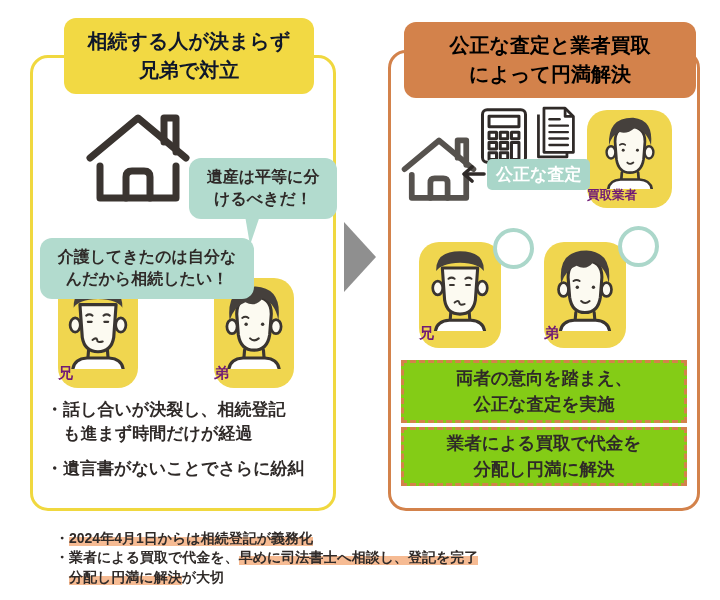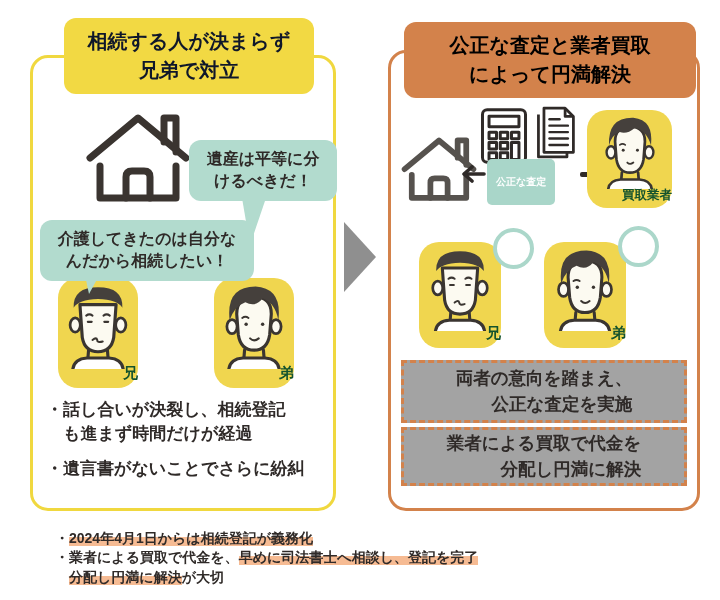--- a/index.html
+++ b/index.html
@@ -13,43 +13,43 @@
   .panel{position:absolute;background:#fff;border-radius:18px;}
   .panel-left{left:30px;top:55px;width:300px;height:450px;border:3px solid #f0d83f;}
   .panel-right{left:388px;top:50px;width:306px;height:455px;border:3px solid #d3824b;}
   
   .title{position:absolute;border-radius:12px;text-align:center;font-size:20px;line-height:1.45;
          white-space:pre-line;padding:9px 4px;z-index:3;}
   .title-left{left:64px;top:18px;width:242px;background:#f2d943;color:#0f172a;}
   .title-right{left:404px;top:22px;width:284px;background:#d3824b;color:#000000;}
   
   .bubble{position:absolute;background:#b2dbce;border-radius:12px;text-align:center;
-          font-size:16px;line-height:1.4;white-space:pre-line;padding:8px 4px;z-index:2;}
+          font-size:16px;line-height:1.4;white-space:pre-line;padding:8px 4px;z-index:2;margin-top:18px;}
   .bubble-equal{left:189px;top:140px;width:140px;}
   .bubble-care{left:40px;top:220px;width:206px;}
   .tail{position:absolute;z-index:1;}
   
   .char{position:absolute;background:#f0d64f;border-radius:20px;}
   .char svg{position:absolute;left:50%;top:3px;transform:translateX(-50%);}
-  .char-label{position:absolute;bottom:5px;width:100%;text-align:right;font-size:15px;color:#14532d;}
+  .char-label{position:absolute;bottom:5px;width:100%;text-align:left;font-size:15px;color:#701a75;}
   .char-label.small{font-size:12.5px;bottom:4px;}
   
   .bullets{position:absolute;left:46px;top:398px;width:278px;font-size:17px;line-height:1.42;}
   .bullets .li{white-space:pre-line;}
   .bullets .li + .li{margin-top:11px;}
   
   .big-arrow{position:absolute;left:344px;top:222px;width:0;height:0;
              border-left:32px solid #8f8f8f;border-top:35px solid transparent;border-bottom:35px solid transparent;}
   
   .appraisal{position:absolute;left:487px;top:159px;background:#a9d6c9;color:#fff;
-             font-size:10px;padding:16px 9px;border-radius:5px;z-index:2;}
+             font-size:17px;padding:4px 9px;border-radius:5px;z-index:2;}
   .mini-dash{position:absolute;left:580px;top:172px;width:9px;height:5px;background:#2f2a28;border-radius:2px;}
   .agree-circle{position:absolute;width:33px;height:33px;border:4px solid #abd7ca;border-radius:50%;background:#fff;z-index:2;}
-  .dashed-box{position:absolute;left:401px;width:280px;border:3px dashed #d3824b;background:#a3a3a3;
-              display:flex;align-items:center;justify-content:center;text-align:right;
+  .dashed-box{position:absolute;left:401px;width:280px;border:3px dashed #d3824b;background:#84cc16;
+              display:flex;align-items:center;justify-content:center;text-align:center;
               font-size:17.5px;line-height:1.45;white-space:pre-line;}
   .dashed-1{top:360px;height:57px;}
   .dashed-2{top:427px;height:53px;}
   
   .footer{position:absolute;left:55px;top:509px;width:655px;font-size:14px;line-height:1.38;margin-top:20px;}
   .hl{background:linear-gradient(transparent 42%,#f6bb93 42%);}
 </style>
 </head>
 <body>
 

